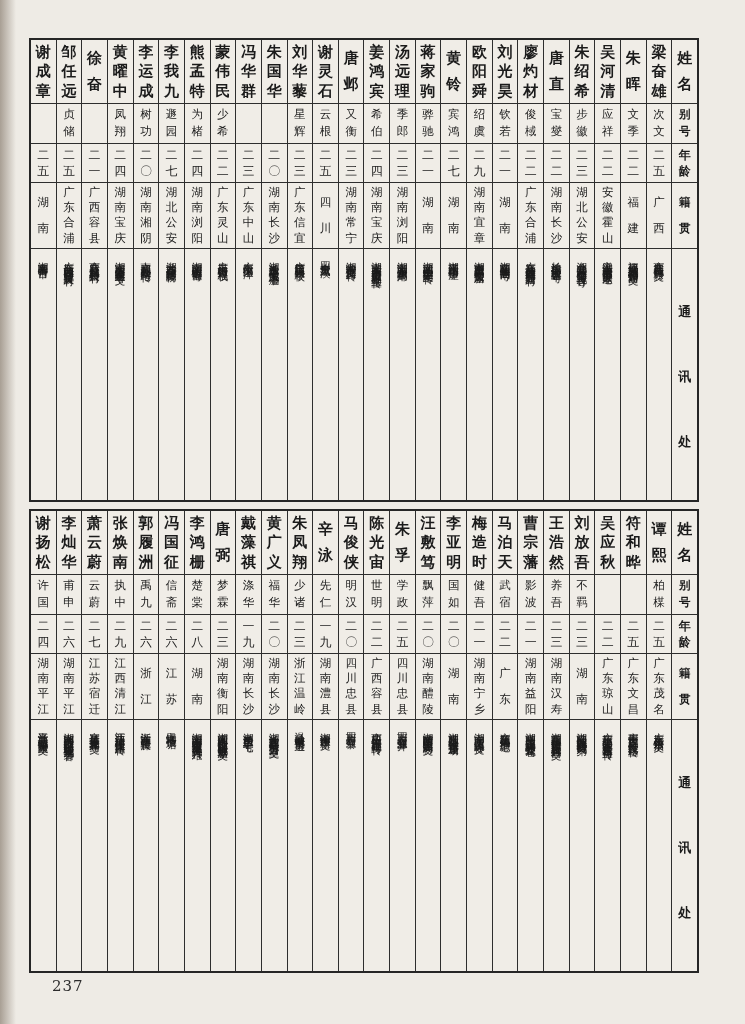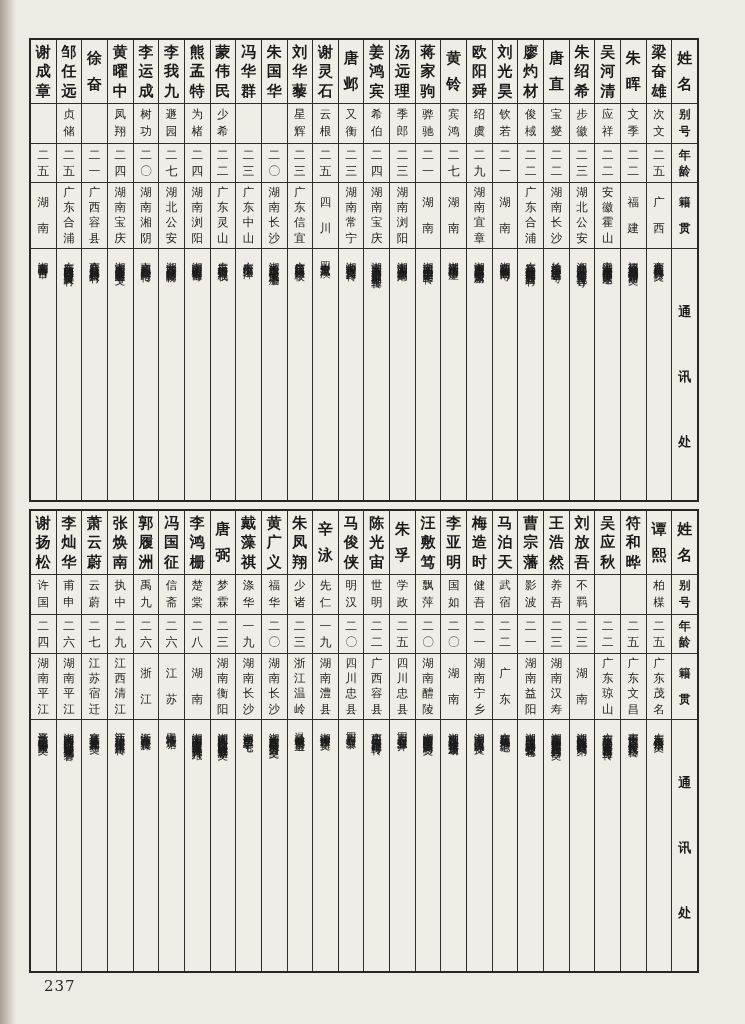--- a/index.html
+++ b/index.html
@@ -44,21 +44,21 @@
   .cell.age .char-stack span{font-size:12px;}
   .cell.origin .char-stack span{font-size:11.5px;}
   .header-col .char-stack span{font-size:13px;font-weight:700;}
   .cell.addr .char-stack{height:100%;}
   .addr-text{
     writing-mode:vertical-rl;text-orientation:upright;
     font-size:10.5px;line-height:1.2;letter-spacing:1px;
     max-height:100%;
   }
   .page-number{
-    position:absolute;left:44px;top:977px;
+    position:absolute;left:52px;top:977px;
     font-family:"DejaVu Serif",serif;font-size:15px;color:#2c2c2c;
     letter-spacing:1px;
   }
 </style>
 </head>
 <body>
 
 <div class="page">
   <div class="tables" id="tables">
       <div class="table-section">

